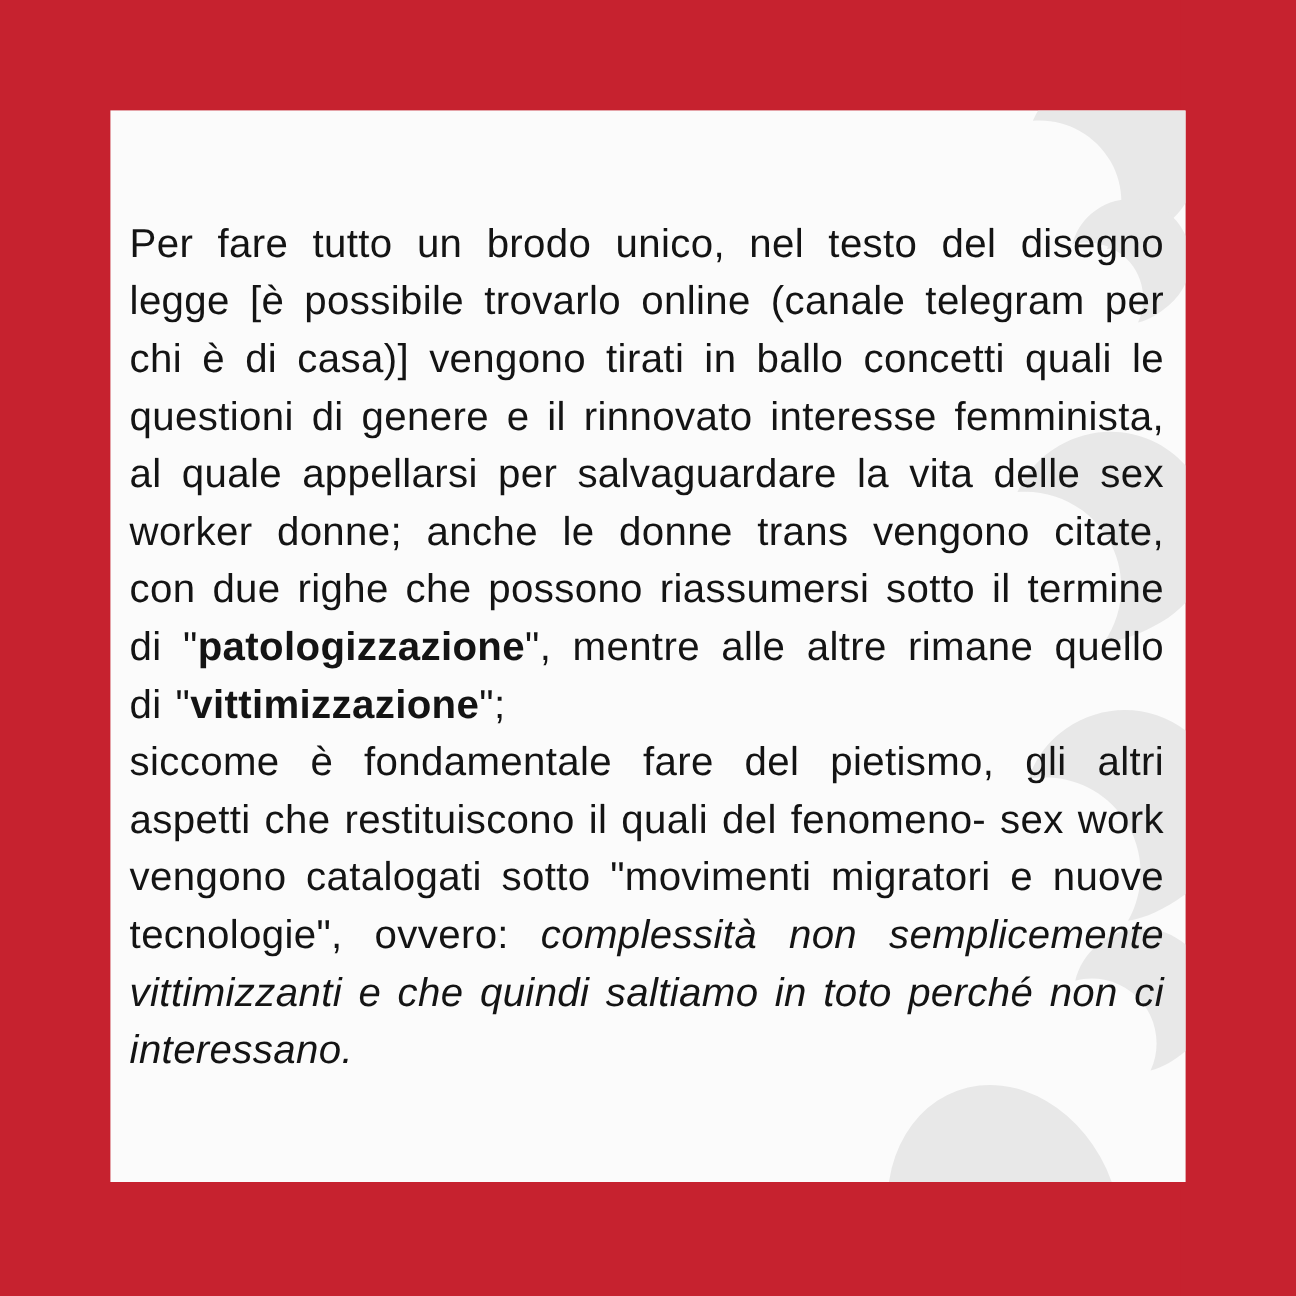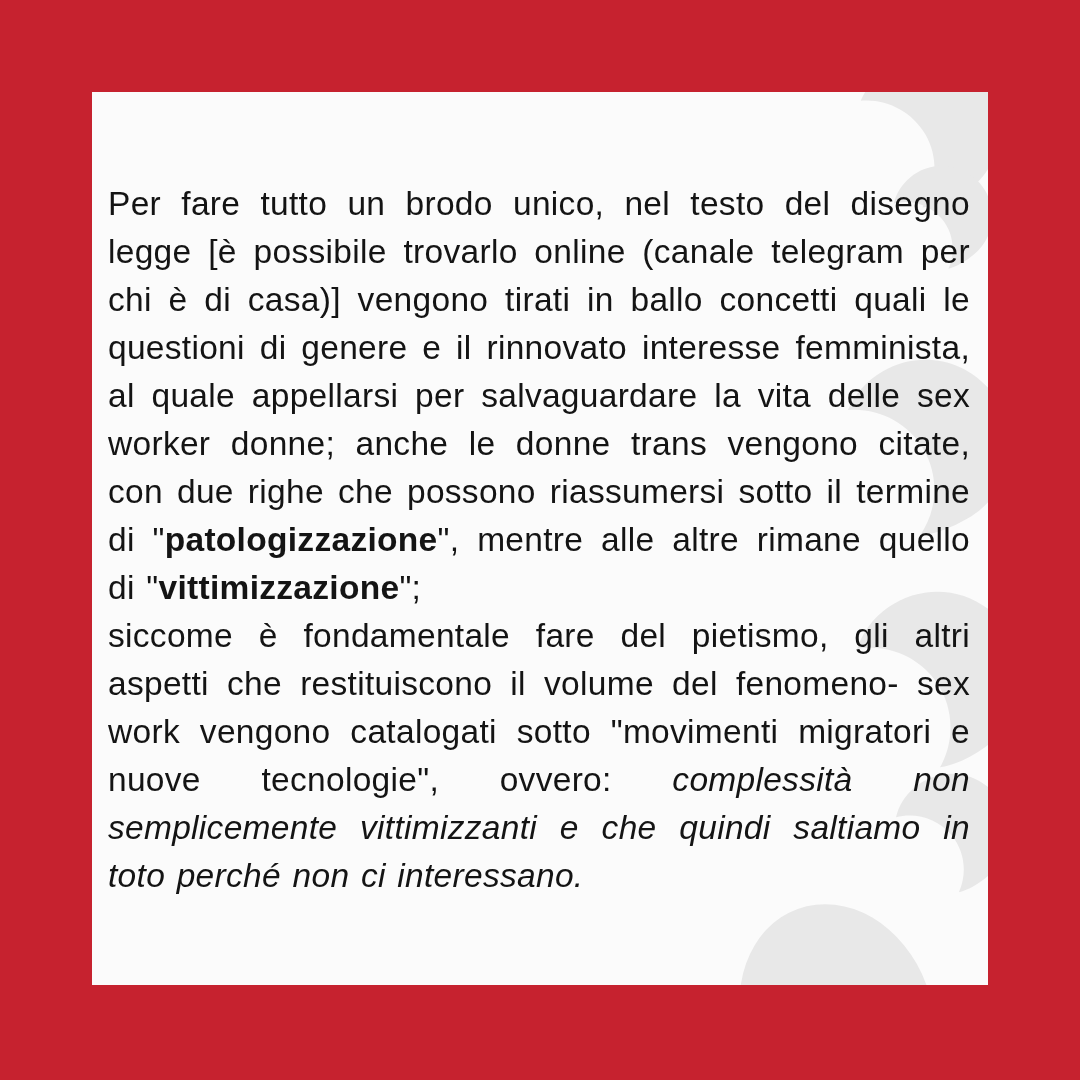--- a/index.html
+++ b/index.html
@@ -66,17 +66,17 @@
         <use href="#crescent-shape" transform="translate(800,74) scale(1.0) rotate(140,50,50)"></use>
         <use href="#crescent-shape" transform="translate(748,268) scale(1.7) rotate(150,50,50)"></use>
         <use href="#crescent-shape" transform="translate(760,500) scale(1.7) rotate(145,50,50)"></use>
         <use href="#crescent-shape" transform="translate(802,682) scale(1.15) rotate(140,50,50)"></use>
         <ellipse cx="745" cy="925" rx="95" ry="115" transform="rotate(-20,745,925)"></ellipse>
       </g>
     </svg>
 
     <div class="text-block">
         <p class="para"><span class="seg-normal">Per fare tutto un brodo unico, nel testo del disegno legge [è possibile trovarlo online (canale telegram per chi è di casa)] vengono tirati in ballo concetti quali le questioni di genere e il rinnovato interesse femminista, al quale appellarsi per salvaguardare la vita delle sex worker donne; anche le donne trans vengono citate, con due righe che possono riassumersi sotto il termine di "</span><span class="seg-bold">patologizzazione</span><span class="seg-normal">", mentre alle altre rimane quello di "</span><span class="seg-bold">vittimizzazione</span><span class="seg-normal">";</span></p>
-        <p class="para"><span class="seg-normal">siccome è fondamentale fare del pietismo, gli altri aspetti che restituiscono il volume del fenomeno- sex work vengono catalogati sotto "movimenti migratori e nuove tecnologie", ovvero: </span><span class="seg-italic">complessità non semplicemente vittimizzanti e che quindi saltiamo in toto perché non ci interessano.</span></p>
+        <p class="para"><span class="seg-normal">siccome è fondamentale fare del pietismo, gli altri aspetti che restituiscono il quali del fenomeno- sex work vengono catalogati sotto "movimenti migratori e nuove tecnologie", ovvero: </span><span class="seg-italic">complessità non semplicemente vittimizzanti e che quindi saltiamo in toto perché non ci interessano.</span></p>
       </div>
 
   </div>
 </div>
 
 </body></html>

